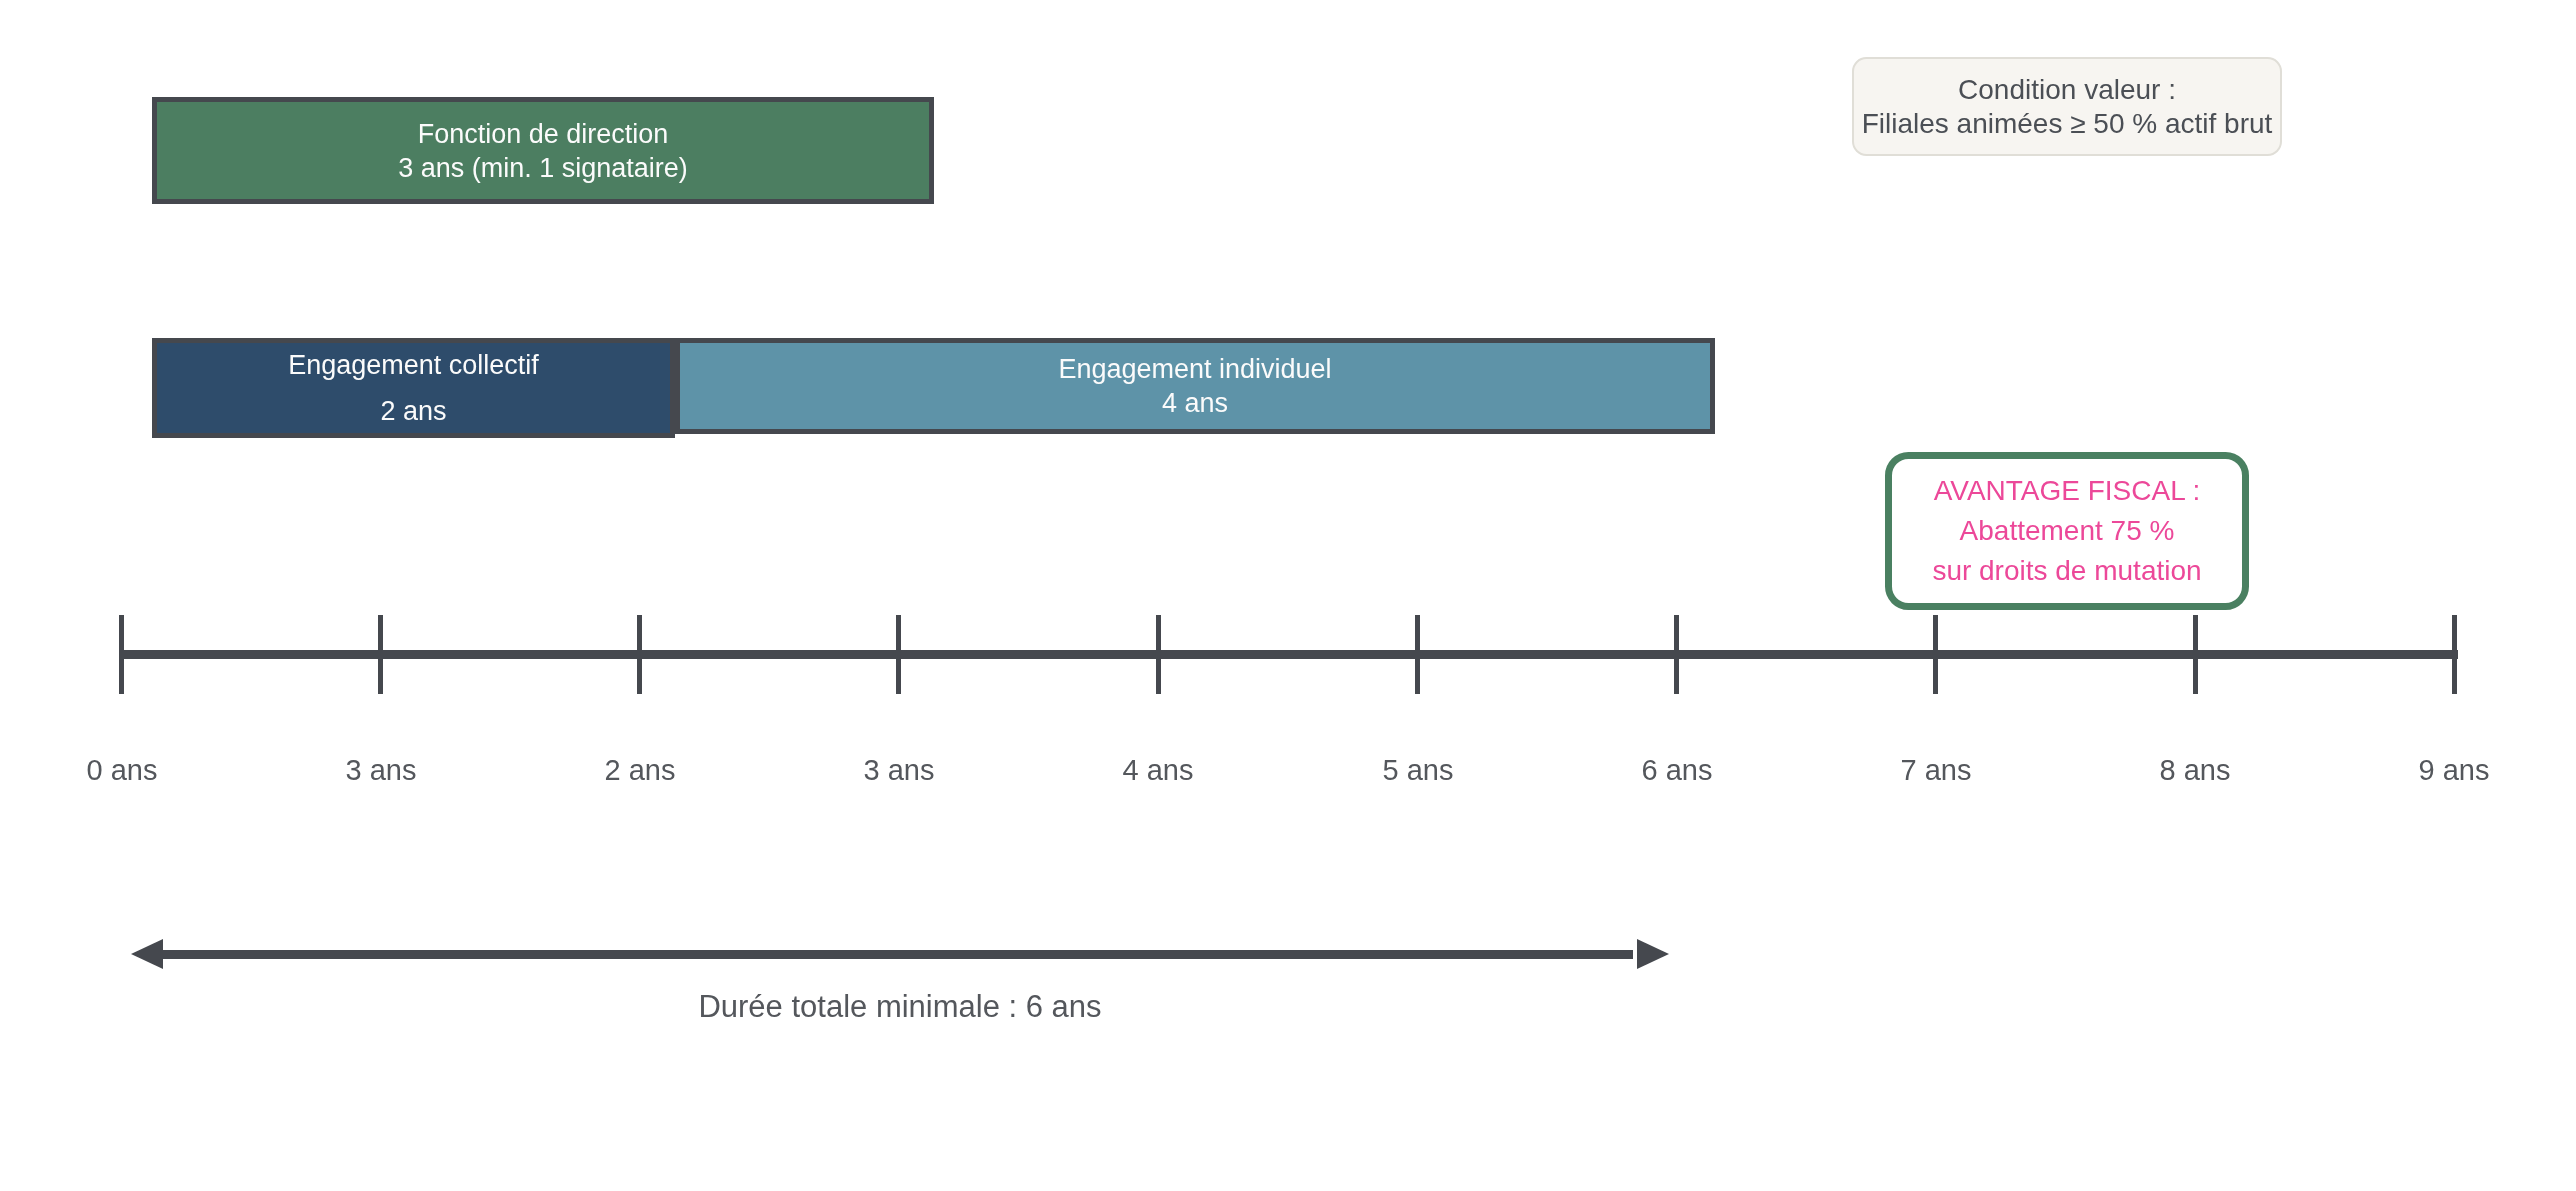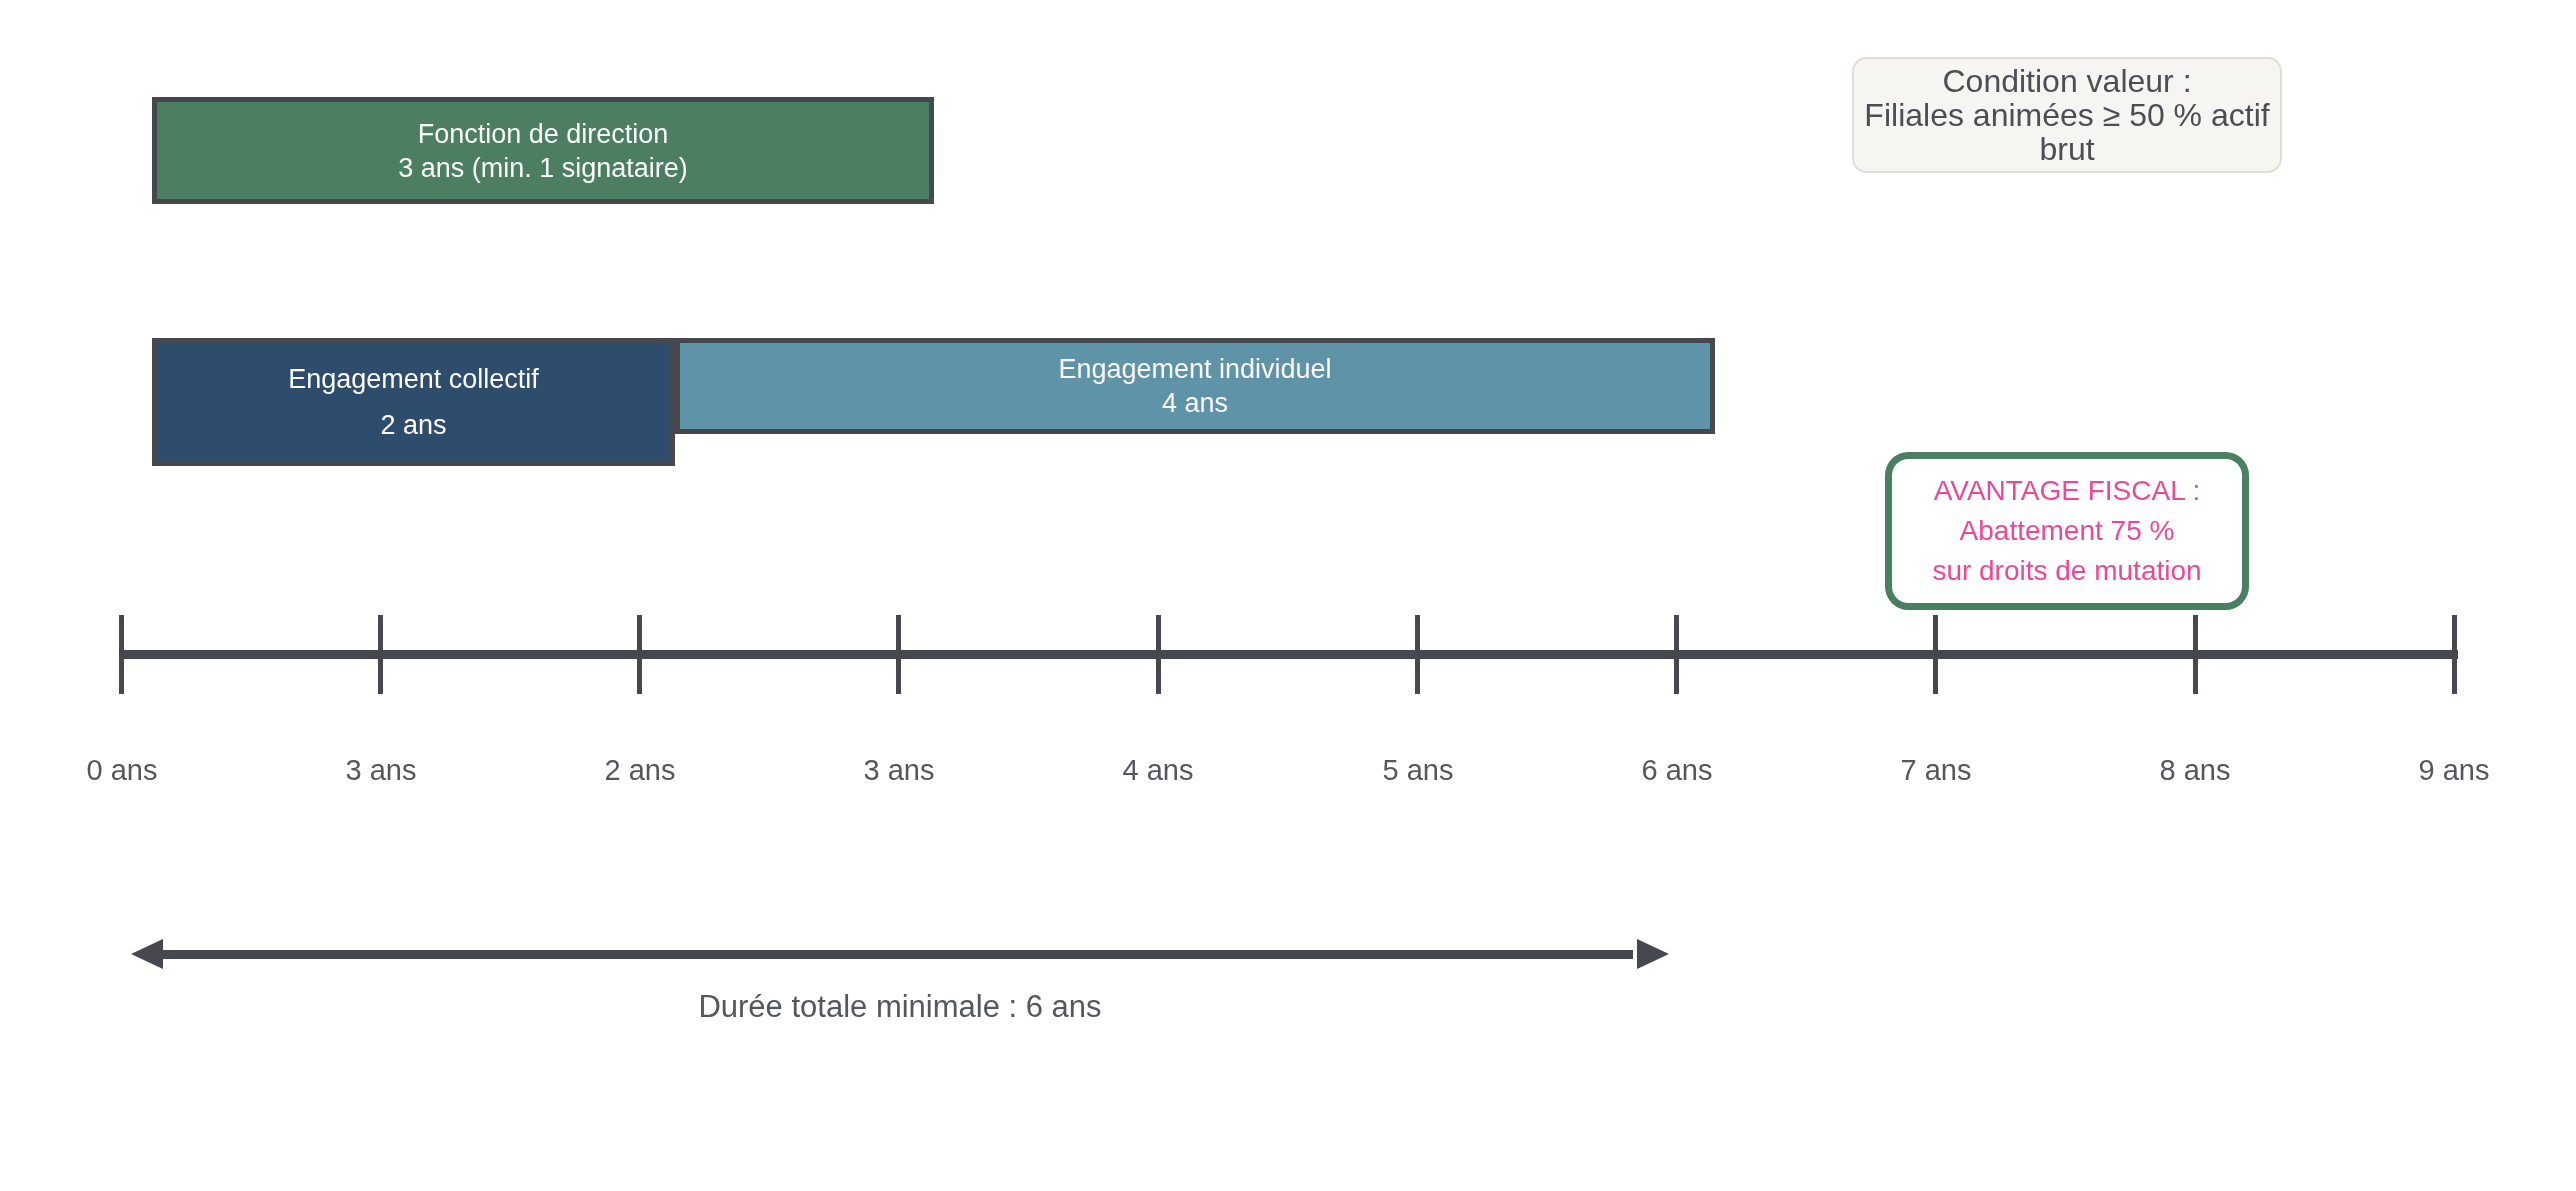--- a/index.html
+++ b/index.html
@@ -23,36 +23,36 @@
     flex-direction: column;
     align-items: center;
     justify-content: center;
     text-align: center;
     color: #fbfbfb;
     font-size: 27px;
     line-height: 34px;
     margin-left: 32px;
   }
   .bar-fonction   { left: 120px; top: 97px; width: 782px;  height: 107px; background: #4c7e61; }
-  .bar-collectif  { left: 120px; top: 338px; width: 523px;  height: 128px; background: #2e4c6b; gap: 12px; }
+  .bar-collectif  { left: 120px; top: 338px; width: 523px;  height: 100px; background: #2e4c6b; gap: 12px; }
   .bar-individuel { left: 643px; top: 338px; width: 1040px; height: 96px; background: #5e93a8; }
 
   .callout-condition {
     position: absolute;
     box-sizing: border-box;
-    left: 1852px; top: 57px; width: 430px; height: 116px;
+    left: 1852px; top: 57px; width: 430px; height: 99px;
     background: #f7f5f1;
     border: 2.7px solid #e0ded7;
     border-radius: 14.4px;
     display: flex;
     flex-direction: column;
     justify-content: center;
     text-align: center;
     color: #4b4f55;
-    font-size: 32px;
+    font-size: 28px;
     line-height: 34px;
   }
   .callout-avantage {
     position: absolute;
     box-sizing: border-box;
     left: 1885px; top: 452px; width: 364px; height: 158px;
     background: #ffffff;
     border: 7.2px solid #4a8061;
     border-radius: 23.4px;
     display: flex;

